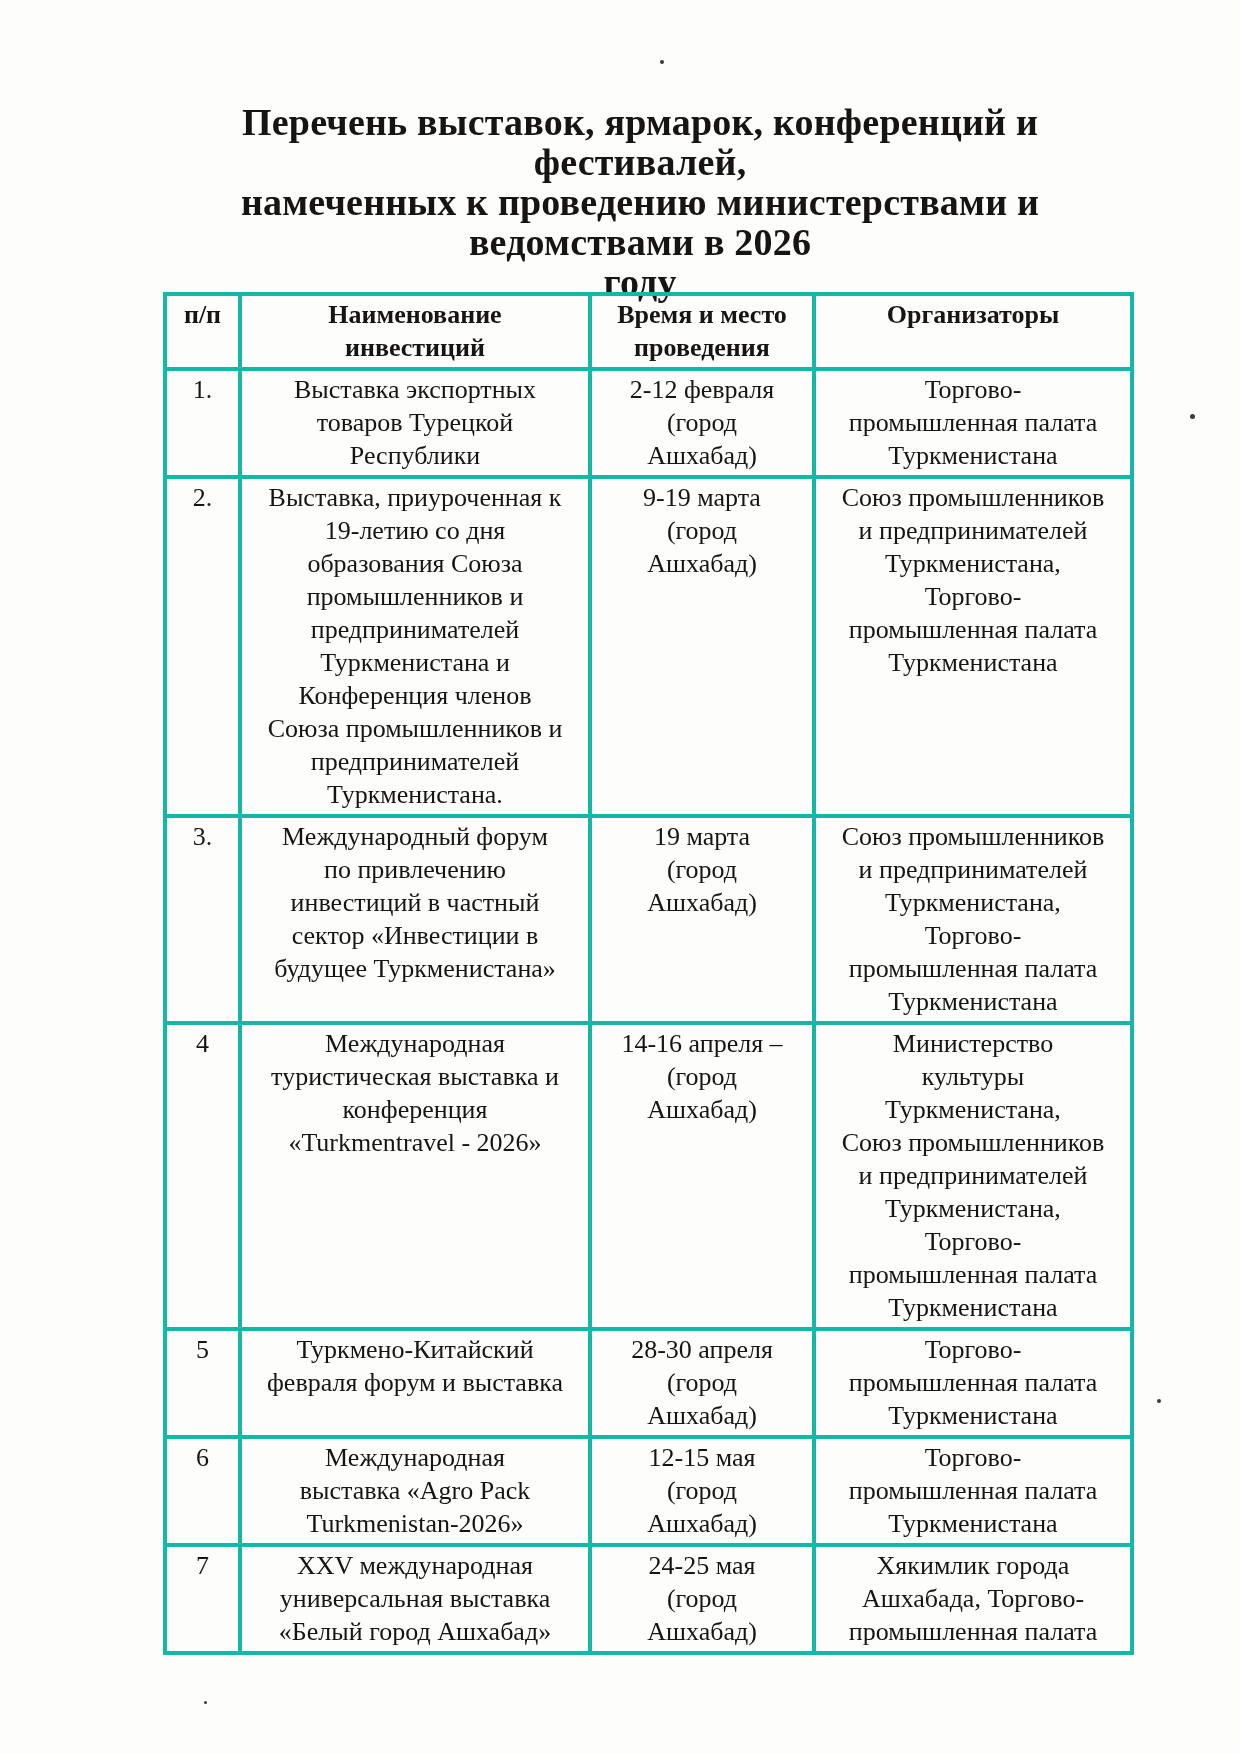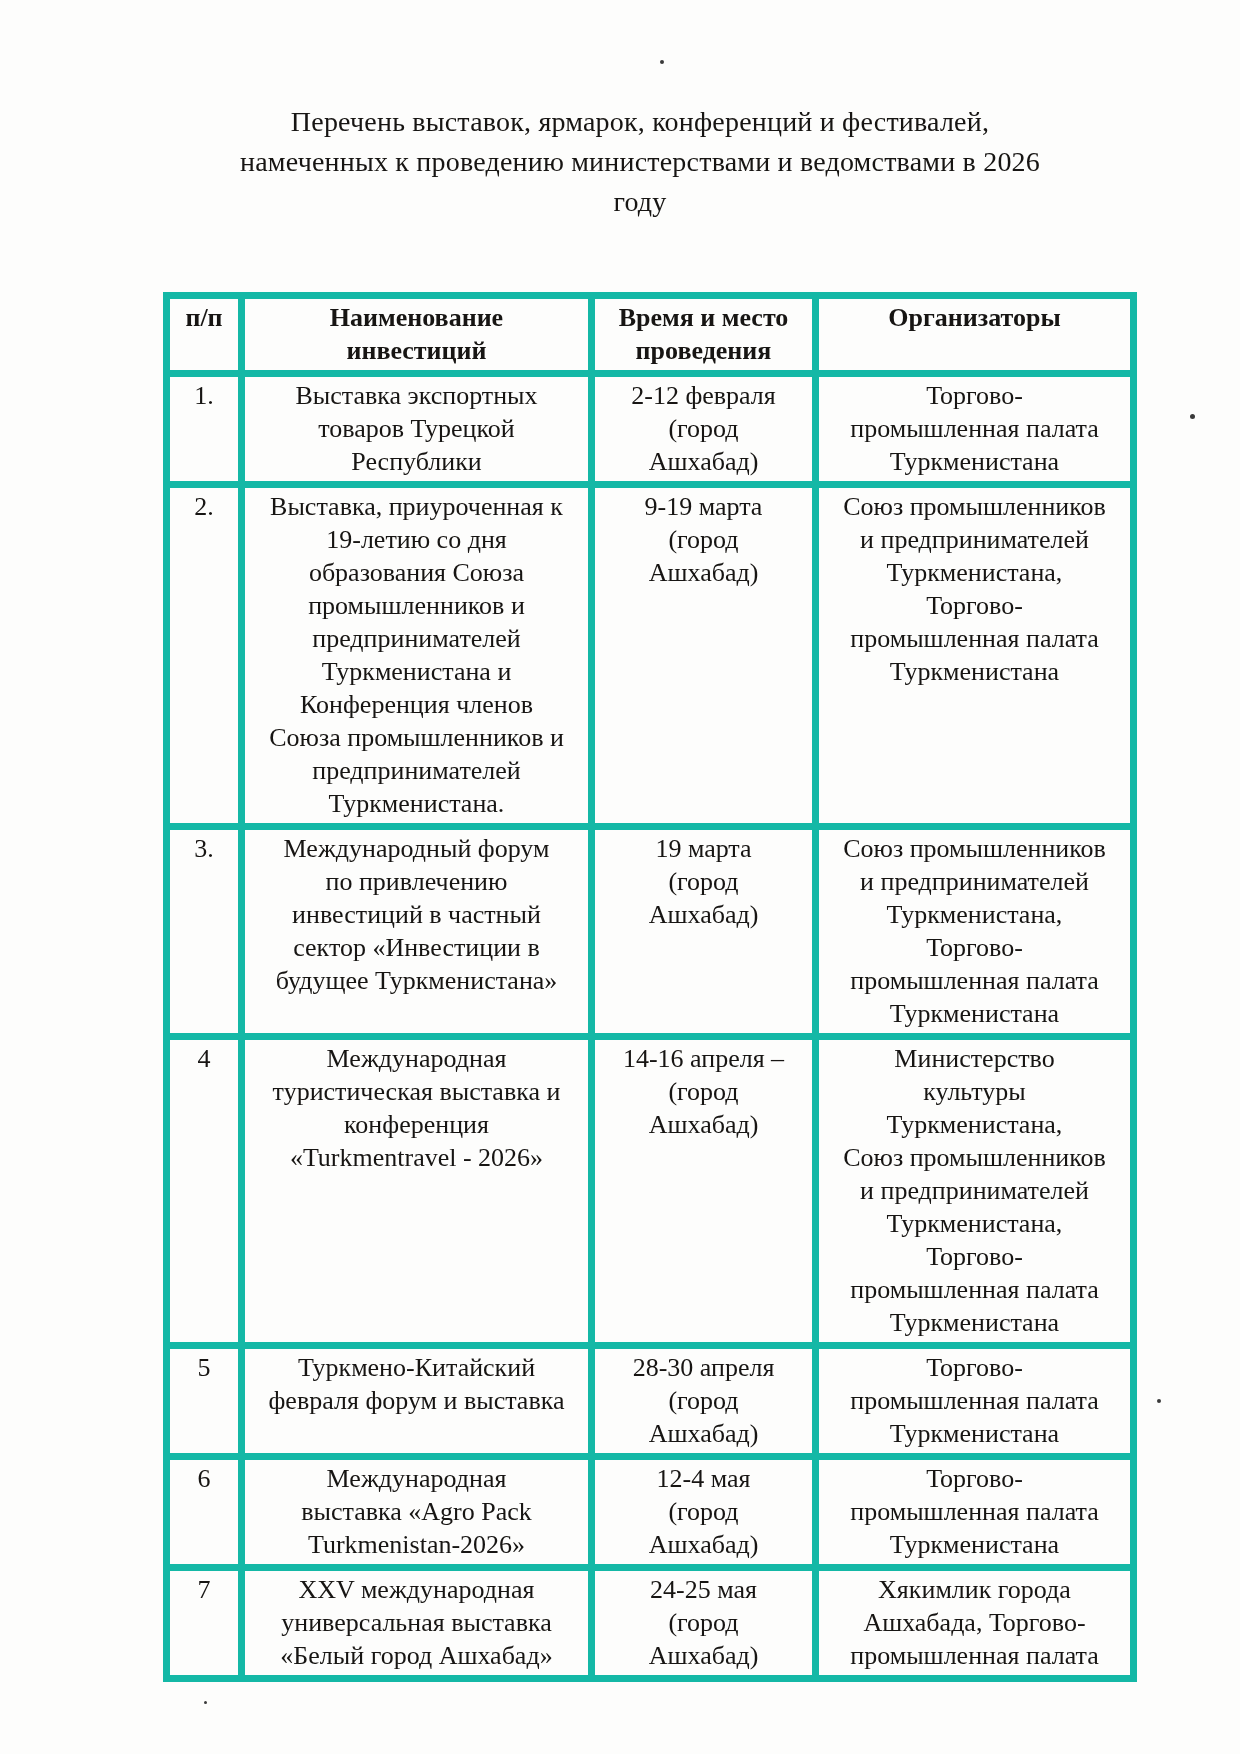--- a/index.html
+++ b/index.html
@@ -9,35 +9,35 @@
     position: relative;
     overflow: hidden;
     font-family: "Liberation Serif", "DejaVu Serif", serif;
     color: #171513;
   }
   .doc-title {
     position: absolute;
     left: 150px; top: 102px;
     width: 980px;
     text-align: center;
-    font-weight: normal;
-    font-size: 28px;
+    font-weight: bold;
+    font-size: 38px;
     line-height: 40px;
     white-space: pre-line;
     letter-spacing: 0.2px;
   }
   table.events {
     position: absolute;
     left: 163px; top: 292px;
     width: 967px;
     border-collapse: collapse;
     table-layout: fixed;
   }
   table.events th, table.events td {
-    border: 7px solid #14b8a6;
+    border: 4px solid #14b8a6;
     vertical-align: top;
     text-align: center;
     font-size: 26px;
     line-height: 33px;
     padding: 2px 2px 3px 2px;
     white-space: pre-line;
     overflow: hidden;
   }
   table.events th { font-weight: bold; }
   col.c-num  { width: 75px; }
@@ -160,21 +160,21 @@
 Ашхабад)</td>
         <td>Торгово-
 промышленная палата
 Туркменистана</td>
       </tr>
       <tr>
         <td>6</td>
         <td>Международная
 выставка «Agro Pack
 Turkmenistan-2026»</td>
-        <td>12-4 мая
+        <td>12-15 мая
 (город
 Ашхабад)</td>
         <td>Торгово-
 промышленная палата
 Туркменистана</td>
       </tr>
       <tr>
         <td>7</td>
         <td>XXV международная
 универсальная выставка

